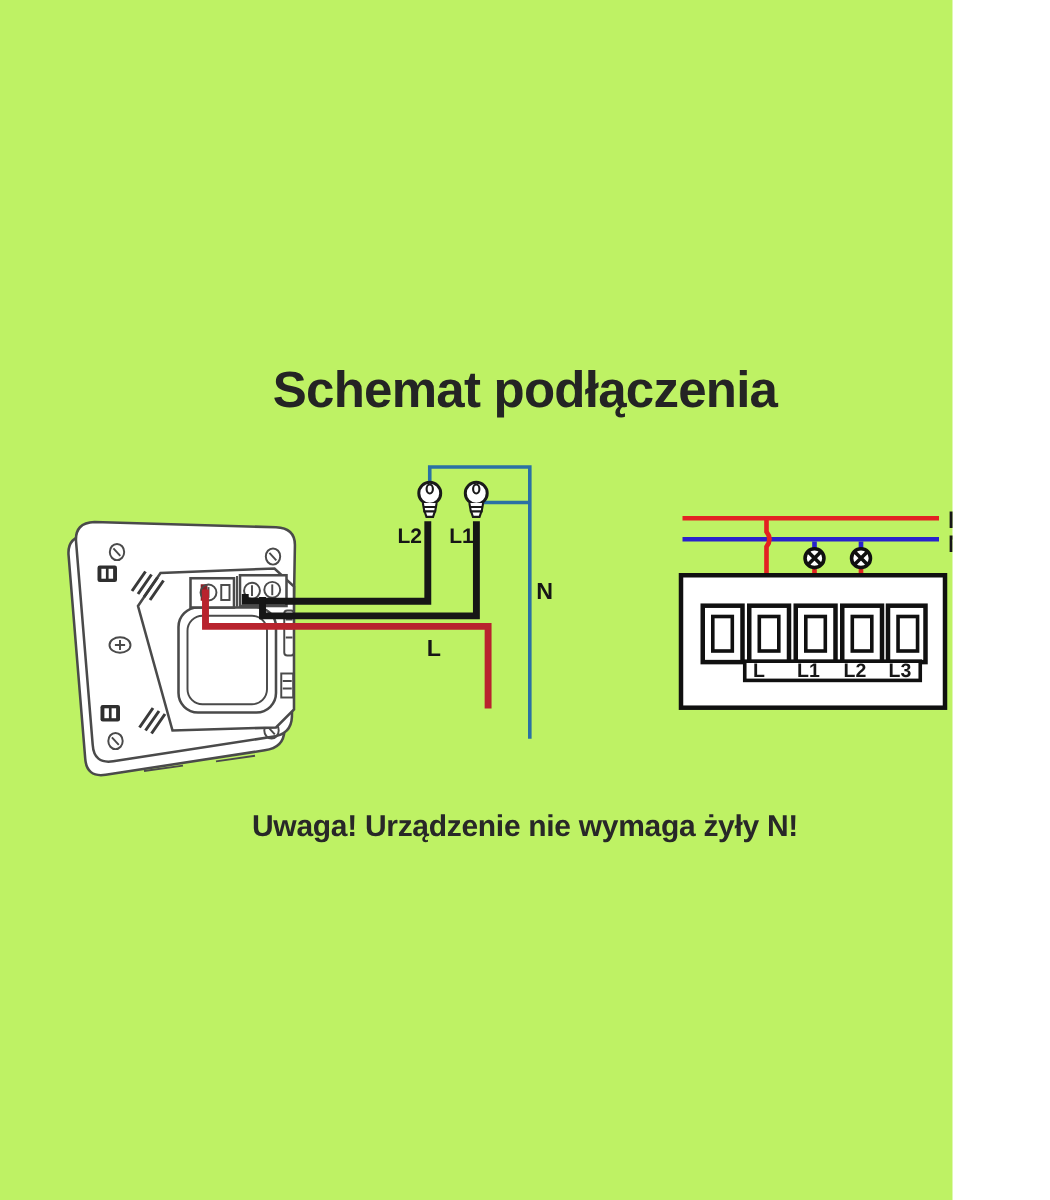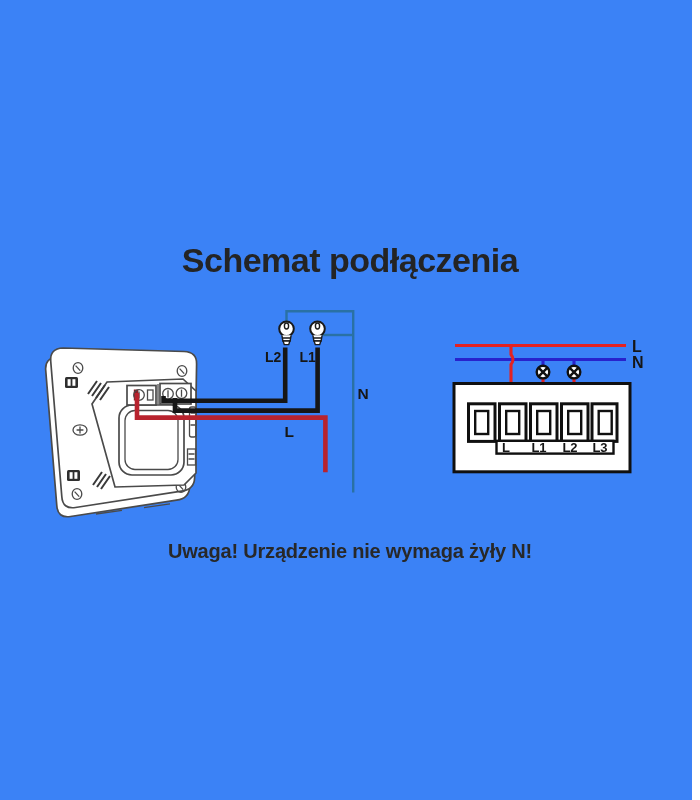--- a/index.html
+++ b/index.html
@@ -1,16 +1,16 @@
 <!DOCTYPE html>
 <html><head>
 <meta charset="utf-8">
 <style>
   html,body{margin:0;padding:0;background:#ffffff;}
-  .page{position:relative;width:692px;height:800px;background:#3b82f6;overflow:hidden;
+  .page{position:relative;width:635px;height:800px;background:#bef264;overflow:hidden;
         font-family:"Liberation Sans", sans-serif;}
   .title{position:absolute;top:241px;left:0;width:700px;text-align:center;
          font-size:34px;font-weight:700;letter-spacing:-0.5px;color:#242424;}
   .note{position:absolute;top:540px;left:0;width:700px;text-align:center;
         font-size:20px;font-weight:700;letter-spacing:-0.2px;color:#282828;}
   svg.diagram{position:absolute;top:0;left:0;}
   svg text{font-family:"Liberation Sans", sans-serif;font-weight:700;fill:#161616;}
   .outline{fill:#ffffff;stroke:#4a4a4a;stroke-width:1.7;}
   .thin{fill:none;stroke:#4a4a4a;stroke-width:1.3;}
   .dark{fill:#2f2f2f;stroke:none;}

